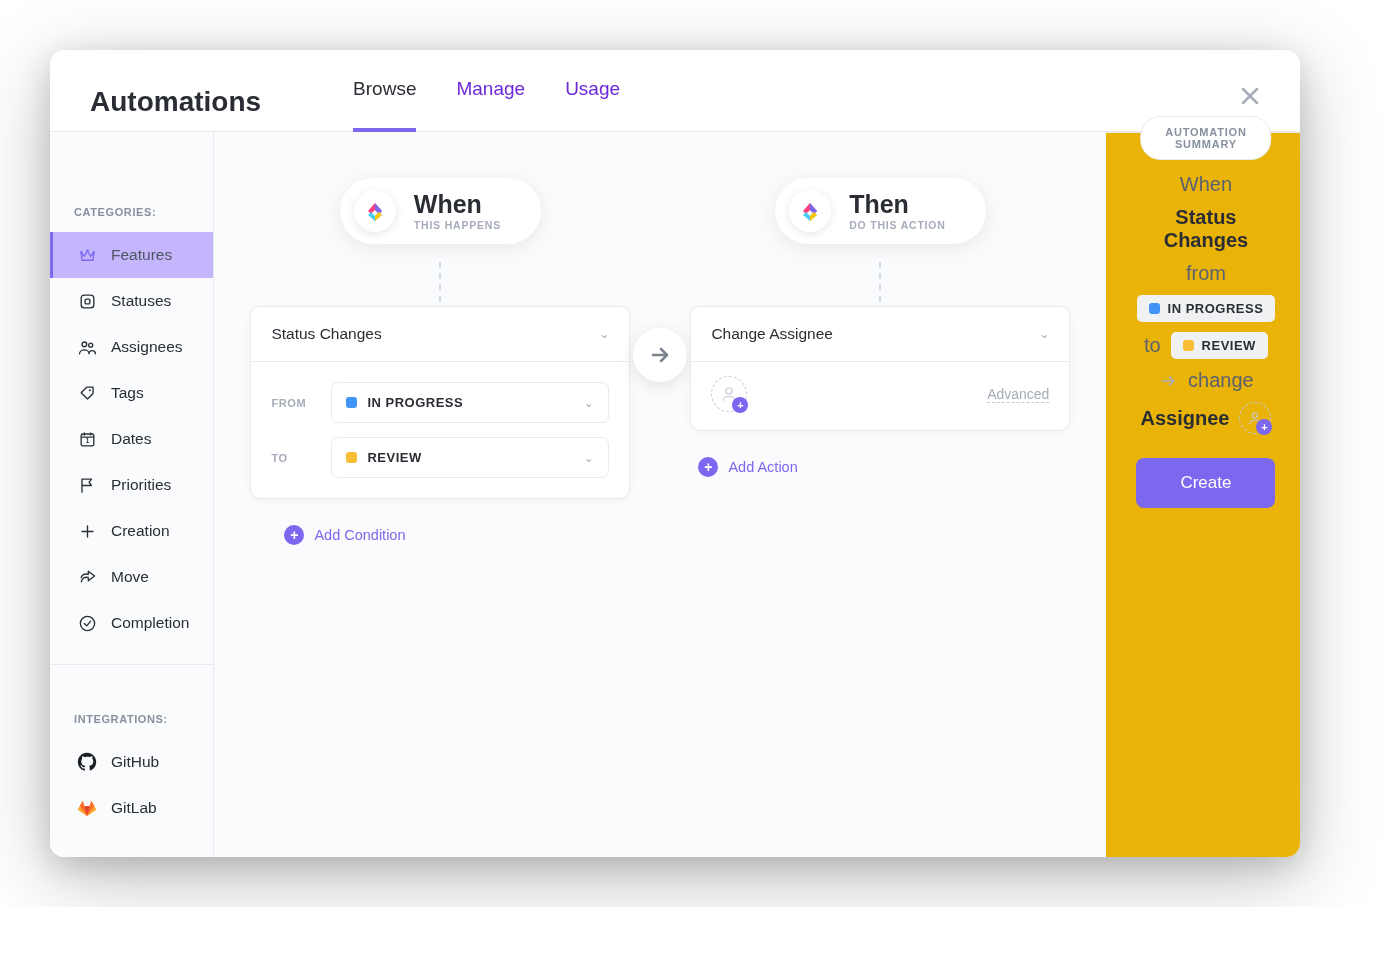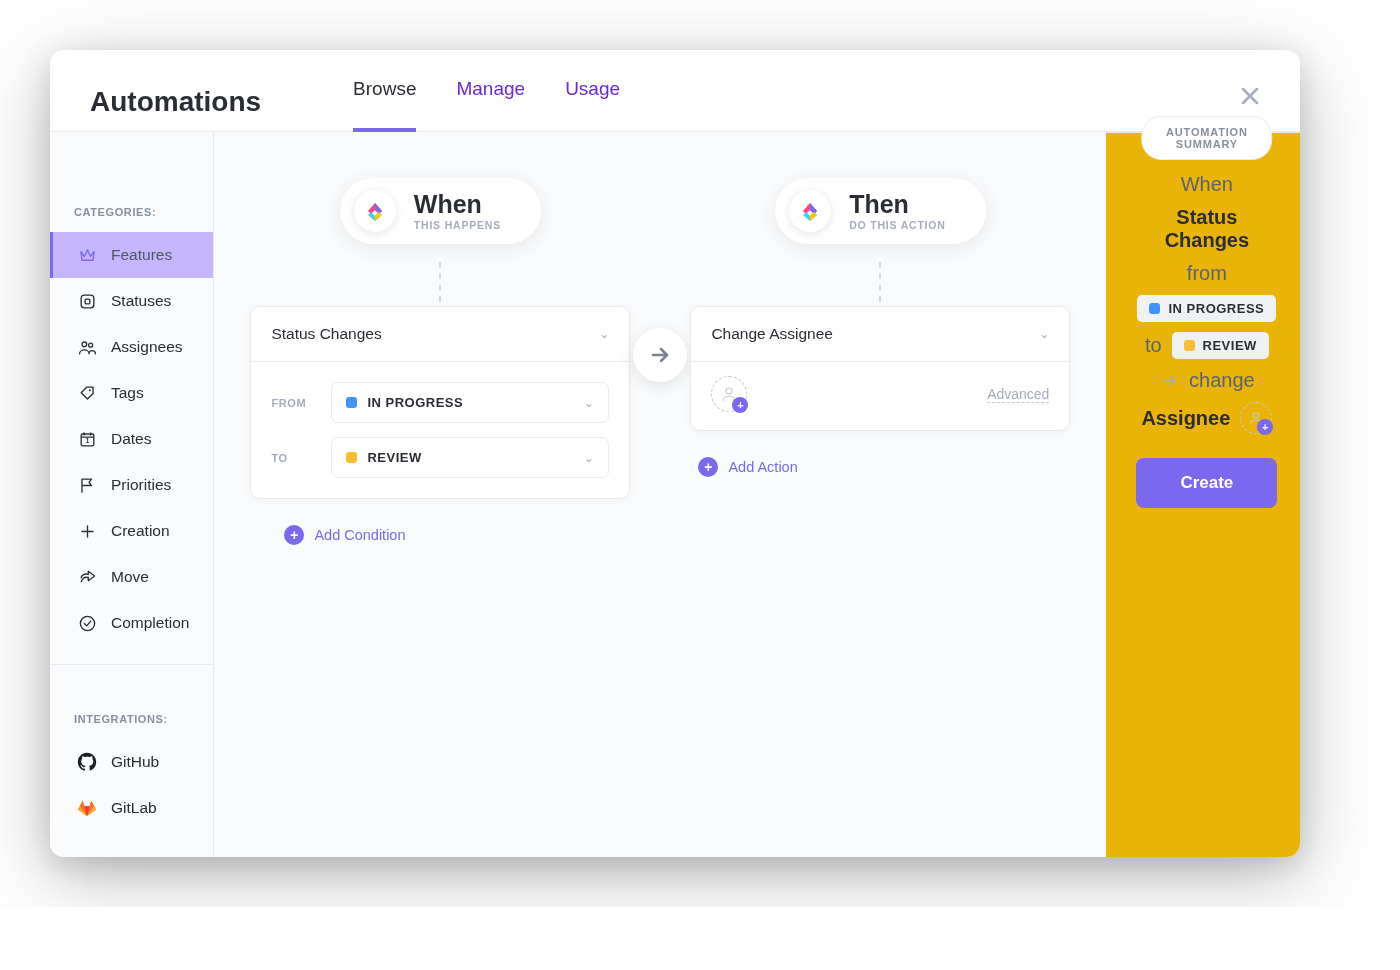--- a/index.html
+++ b/index.html
@@ -43,21 +43,21 @@
 .add-line.right-align { align-self: flex-start; margin-left: 8px; }
 .plus-circle { width: 20px; height: 20px; border-radius: 50%; background: #7b68ee; color: #fff; display: flex; align-items: center; justify-content: center; font-size: 14px; font-weight: 700; }
 .arrow-center { width: 60px; display: flex; align-items: center; justify-content: center; margin-top: 150px; }
 .arrow-circle { width: 54px; height: 54px; border-radius: 50%; background: #fff; box-shadow: 0 4px 16px rgba(0,0,0,0.1); display: flex; align-items: center; justify-content: center; color: #7a828d; }
 .connector { width: 1px; height: 40px; border-left: 2px dashed #d5d9e2; margin: 4px 0; }
 .summary { background: #eab308; border-top: 1px solid #e8eaed; padding: 40px 30px 30px; text-align: center; position: relative; }
 .summary-badge { position: absolute; top: -17px; left: 50%; transform: translateX(-50%); background: #fff; border: 1px solid #e8eaed; border-radius: 20px; padding: 9px 24px; font-size: 11px; font-weight: 700; letter-spacing: 0.8px; color: #87909e; }
 .summary-line { font-size: 20px; color: #5a6270; display: flex; align-items: center; justify-content: center; gap: 10px; flex-wrap: wrap; }
 .summary-line b { color: #2a2e34; font-weight: 700; }
 .chip { background: #f0f1f3; border-radius: 5px; padding: 6px 12px; font-size: 13px; font-weight: 700; letter-spacing: 0.5px; display: inline-flex; align-items: center; gap: 8px; color: #2a2e34; }
-.create-btn { margin-top: 24px; background: #7b68ee; color: #fff; border: none; border-radius: 8px; padding: 15px 44px; font-size: 17px; font-weight: 700; cursor: pointer; }
+.create-btn { margin-top: 24px; background: #7b68ee; color: #fff; border: none; border-radius: 8px; padding: 15px 44px; font-size: 17px; font-weight: 400; cursor: pointer; }
 .arrow-sm { color: #a6acb9; }
 svg { display: block; }
 </style>
 </head>
 <body>
 
 <div class="modal">
   <div class="header">
     <div class="title">Automations</div>
     <div class="tabs">

